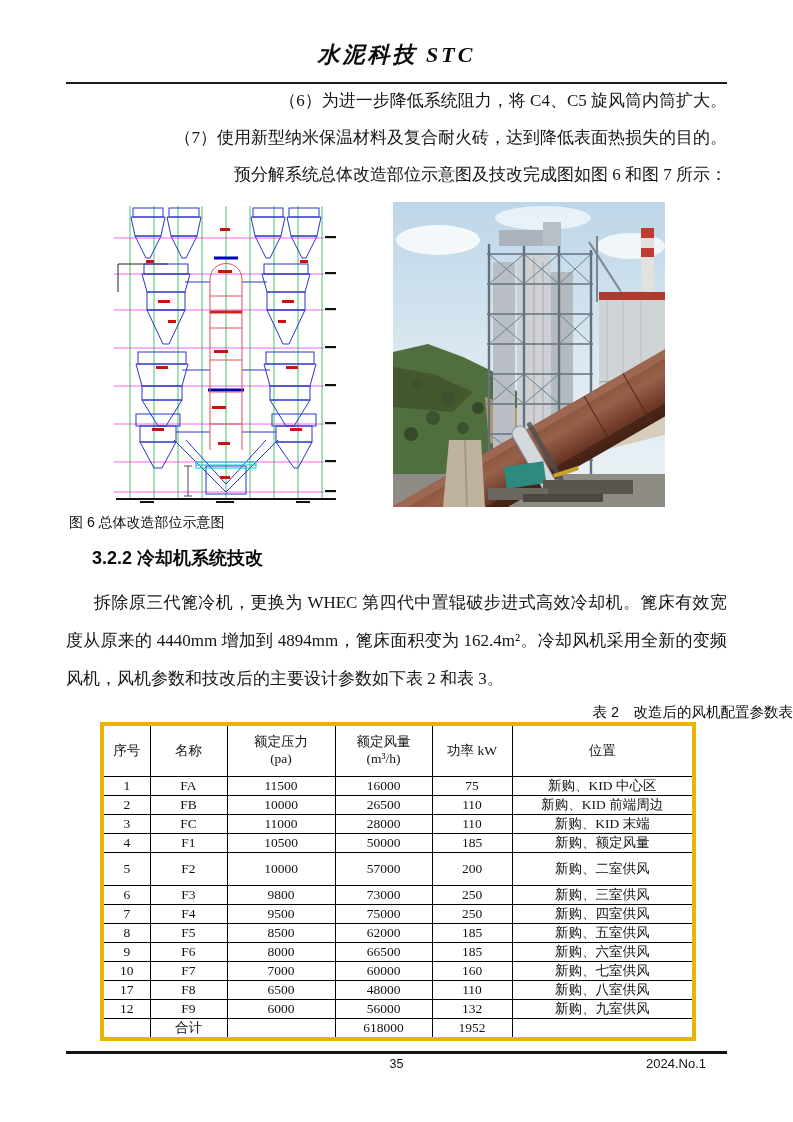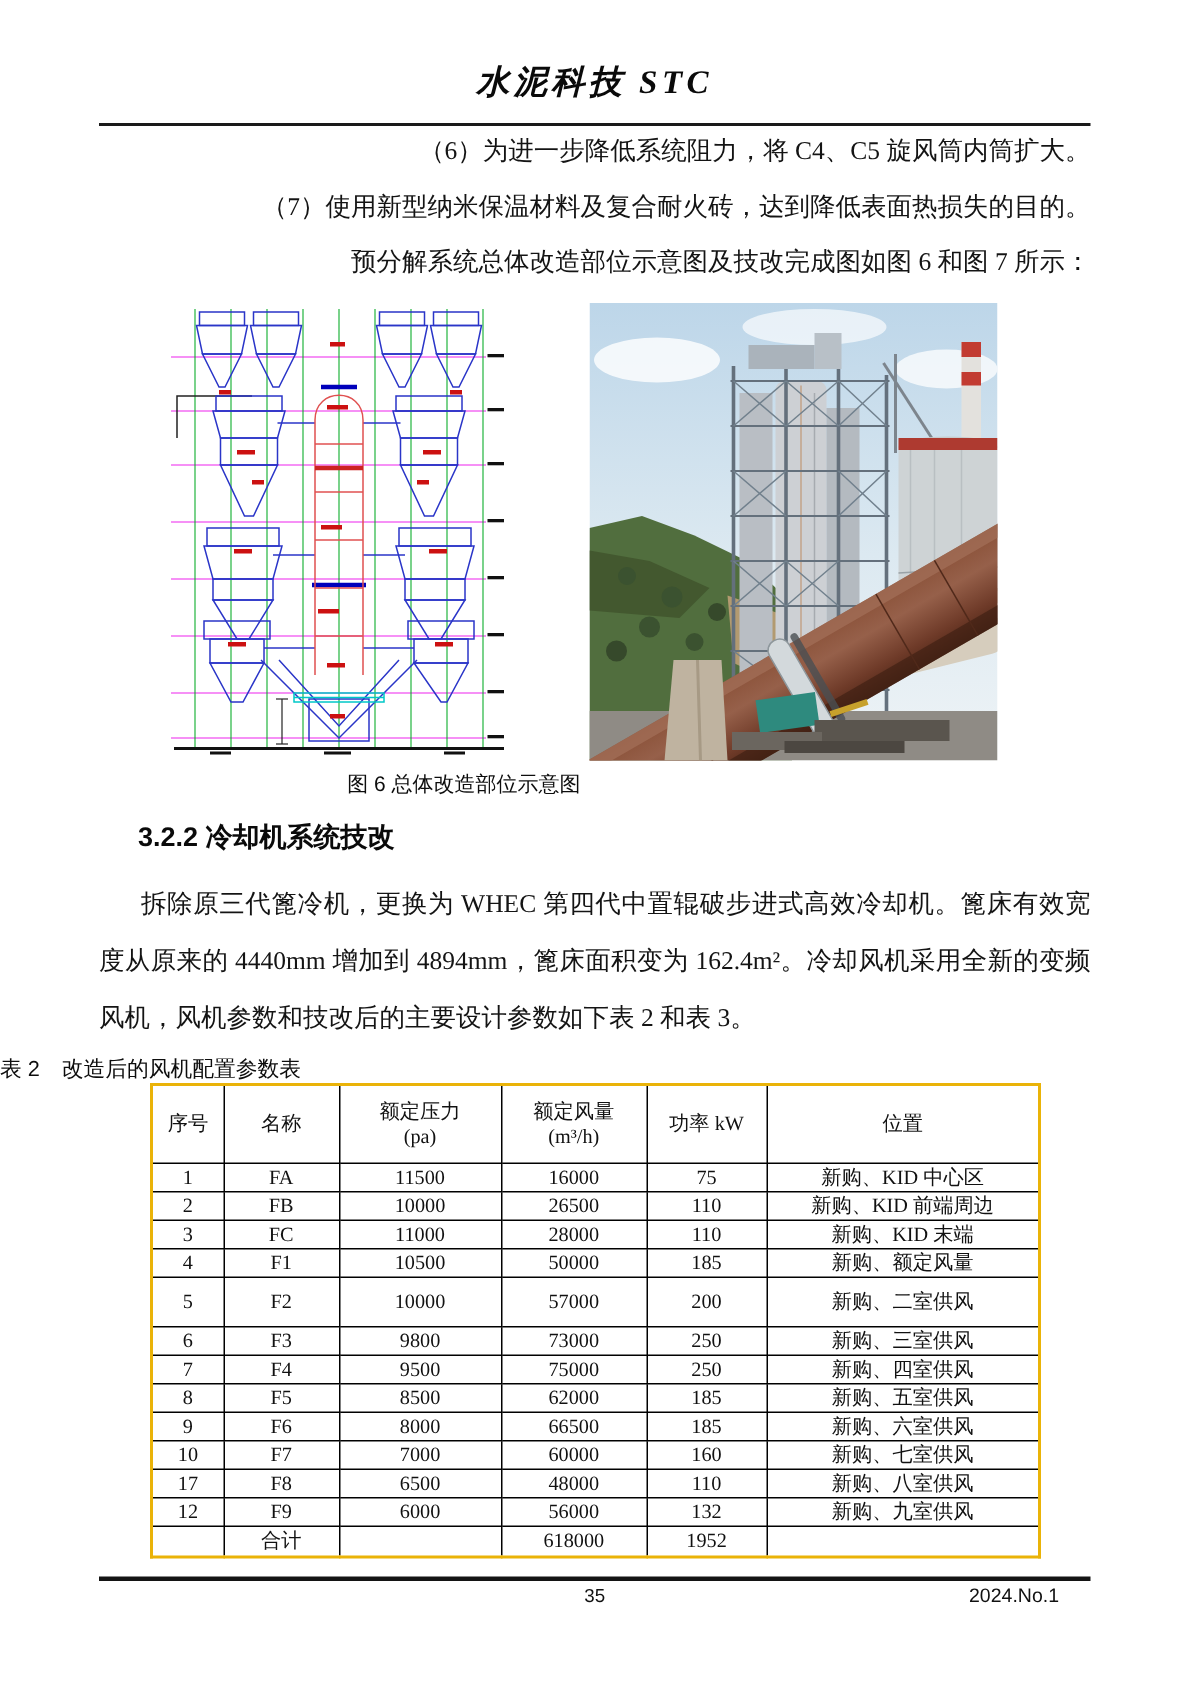--- a/index.html
+++ b/index.html
@@ -16,31 +16,31 @@
   .p7{top:125px;text-indent:28px;}
   .intro{top:162px;text-indent:28px;}
   .cooler{top:584px;line-height:38px;text-align:justify;text-indent:28px;}
 
   .figure{position:absolute;}
   .fig6{left:110px;top:200px;width:232px;height:308px;}
   .fig7{left:393px;top:202px;width:272px;height:305px;}
 
   .caption{position:absolute;top:514px;font-family:"Liberation Sans","DejaVu Sans",sans-serif;
         font-size:14px;color:#0d0d0d;}
-  .cap6{left:87px;width:300px;text-align:right;}
+  .cap6{left:69px;width:300px;text-align:left;}
   .cap7{left:420px;width:260px;text-align:center;}
 
   .section-heading{position:absolute;top:546px;left:92px;margin:0;
         font-family:"Liberation Sans","DejaVu Sans",sans-serif;font-size:18px;font-weight:bold;color:#0a0a0a;}
 
-  .table-title{position:absolute;top:703px;left:0;width:793px;text-align:left;
+  .table-title{position:absolute;top:703px;left:0;width:793px;text-align:right;
         font-family:"Liberation Sans","DejaVu Sans",sans-serif;font-size:14.5px;color:#0d0d0d;}
 
   table.params{position:absolute;left:100px;top:722px;width:592px;border-collapse:collapse;
-        table-layout:fixed;border:2px solid #eab308;font-size:13.5px;color:#111;}
+        table-layout:fixed;border:4px solid #eab308;font-size:13.5px;color:#111;}
   table.params th, table.params td{border:1px solid #000;text-align:center;vertical-align:middle;
         padding:0;font-weight:normal;overflow:hidden;white-space:nowrap;}
   table.params thead tr{height:52px;}
   table.params tbody tr{height:19px;}
   table.params tbody tr.tall{height:33px;}
   table.params tbody tr.total{height:21px;}
   .th-unit{display:block;line-height:1.25;}
   .th-unit:empty{display:none;}
   .th-label{display:block;line-height:1.35;}
 

